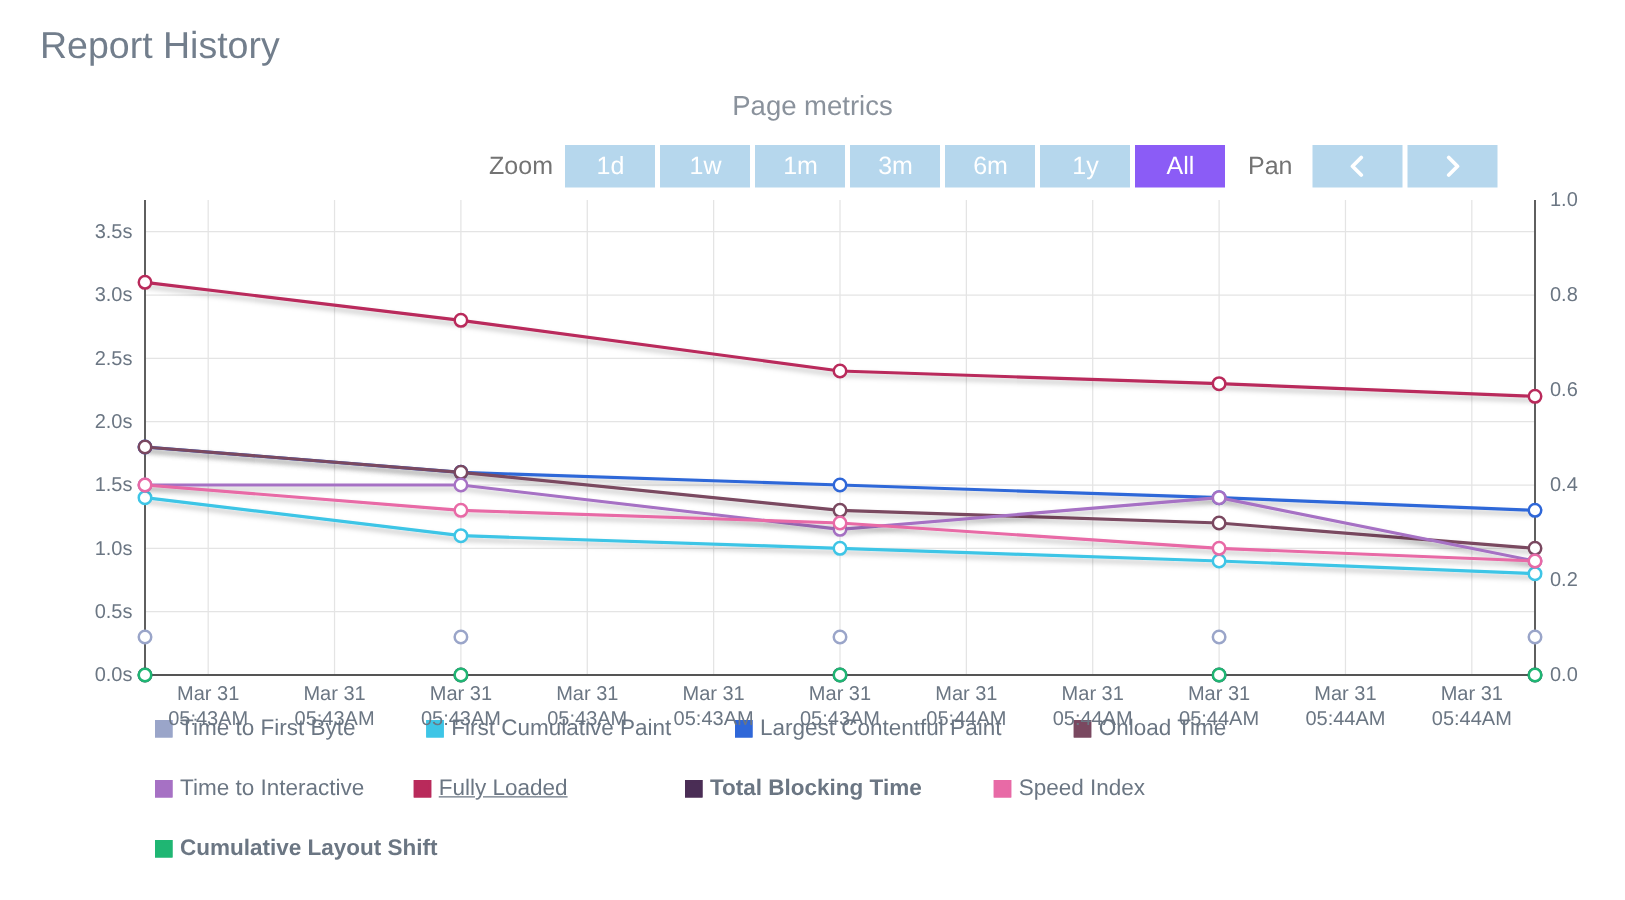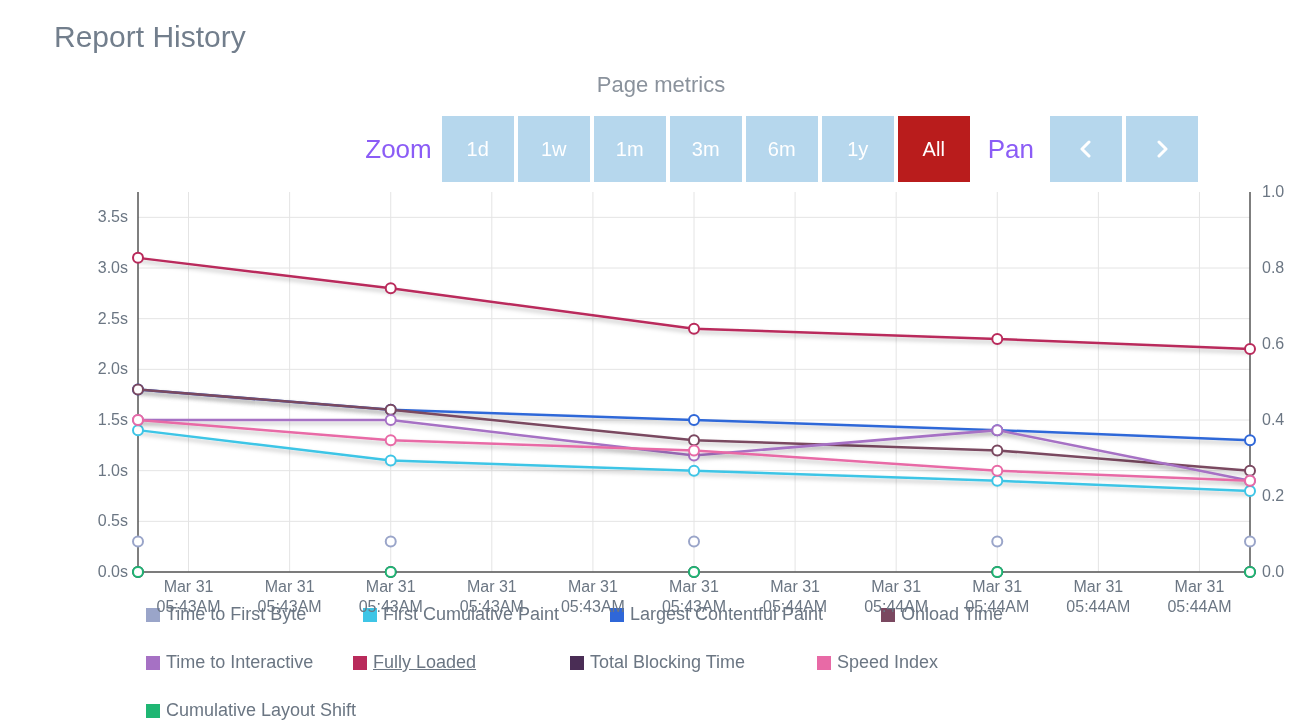--- a/index.html
+++ b/index.html
@@ -6,21 +6,20 @@
     margin: 0;
     padding: 0;
     width: 1300px;
     height: 720px;
     background: #ffffff;
     font-family: "Helvetica Neue", Arial, sans-serif;
     color: #6b7683;
   }
   .wrap {
     padding: 20px 32px 0 32px;
-    margin-left: 22px;
   }
   h1.title {
     margin: 0;
     font-weight: 400;
     font-size: 30px;
     color: #727e8c;
   }
   h2.subtitle {
     margin: 18px 0 18px 0;
     font-weight: 400;
@@ -32,44 +31,44 @@
   
   .toolbar {
     display: flex;
     justify-content: flex-end;
     align-items: center;
     gap: 4px;
     margin-right: 70px;
     margin-bottom: 6px;
   }
   .toolbar .lbl {
-    font-size: 26px;
-    color: #8b5cf6;
+    font-size: 20px;
+    color: #737373;
     margin-right: 6px;
   }
   .zoom-group, .pan-group {
     display: flex;
     gap: 4px;
   }
   .btn {
     background: #b6d7ed;
     color: #ffffff;
     font-size: 20px;
     height: 34px;
     min-width: 52px;
-    padding: 16px 10px;
+    padding: 0 10px;
     display: flex;
     align-items: center;
     justify-content: center;
     cursor: pointer;
     user-select: none;
     border: none;
   }
   .btn.active {
-    background: #b91c1c;
+    background: #8b5cf6;
   }
   .btn svg { display:block; }
   .pan-group { margin-left: 6px; }
 
   
   .chart-shell {
     position: relative;
     width: 1240px;
     height: 408px;
     margin-left: -2px;
@@ -123,23 +122,23 @@
     border: 2px solid #888;
     box-sizing: border-box;
   }
   
   .legend-item:nth-child(1){ min-width:190px; }
   .legend-item:nth-child(2){ min-width:220px; }
   .legend-item:nth-child(3){ min-width:244px; }
   .legend-item:nth-child(4){ min-width:244px; }
   .legend-item:nth-child(5){ min-width:180px; }
   .legend-item:nth-child(6){ min-width:190px;text-decoration:underline; }
-  .legend-item:nth-child(7){ min-width:220px; }
+  .legend-item:nth-child(7){ min-width:220px;font-weight:bold; }
   .legend-item:nth-child(8){ min-width:244px; }
-  .legend-item:nth-child(9){ min-width:244px; }
+  .legend-item:nth-child(9){ min-width:244px;font-weight:bold; }
 </style>
 </head>
 <body>
 <div class="wrap">
 
   <h1 class="title">Report History</h1>
   <h2 class="subtitle">Page metrics</h2>
 
   <div class="toolbar">
     <span class="lbl">Zoom</span>

